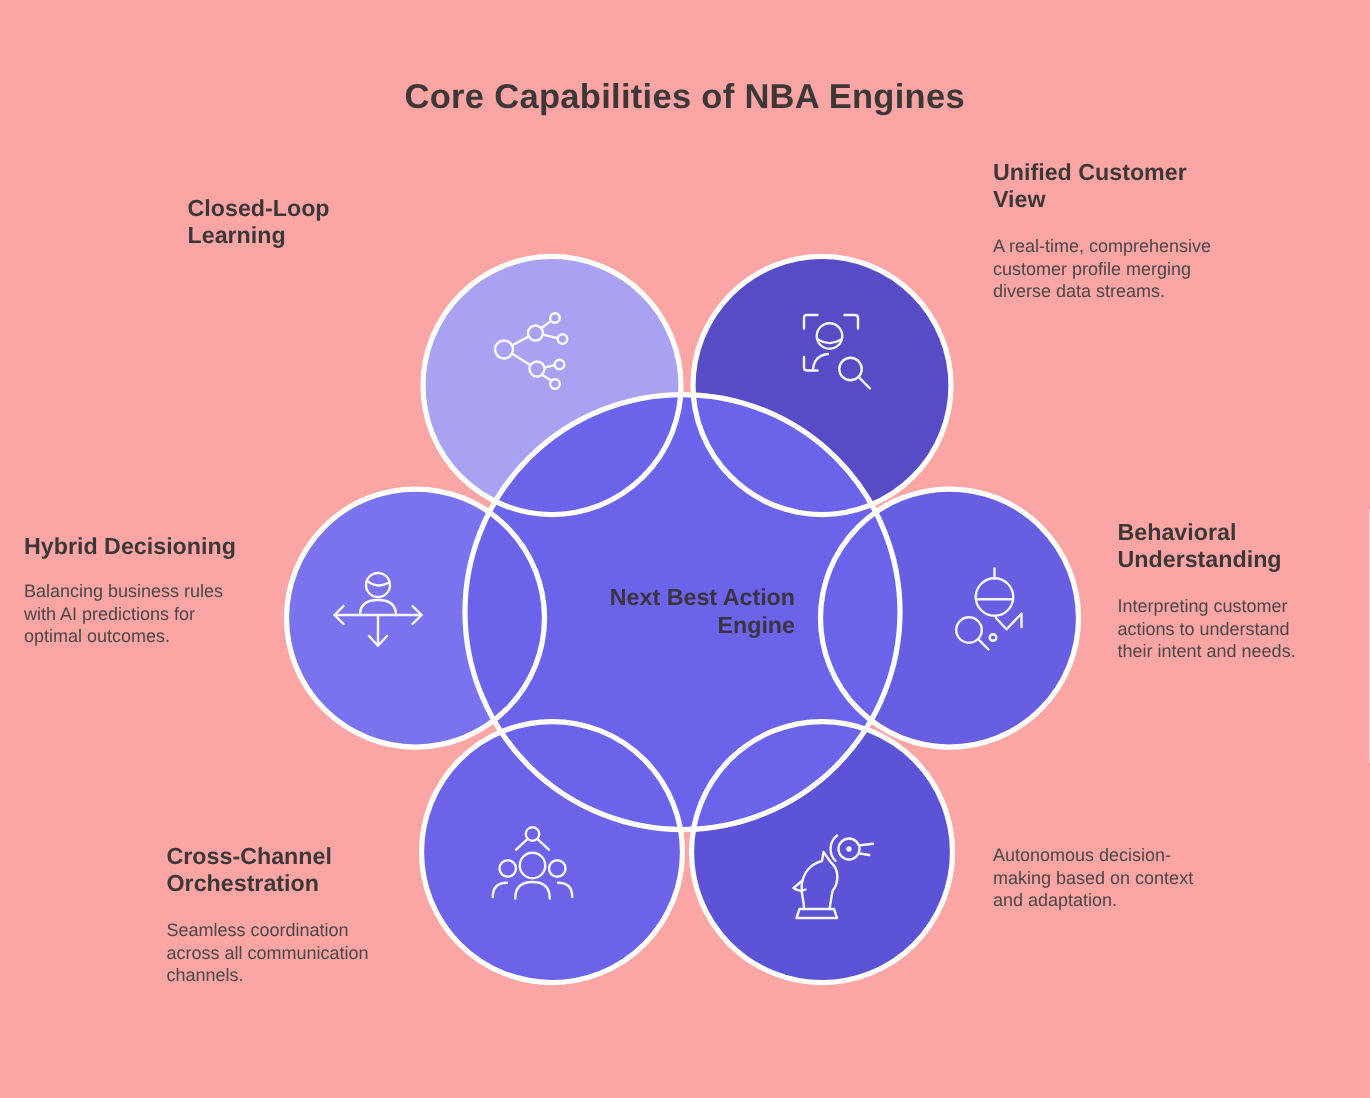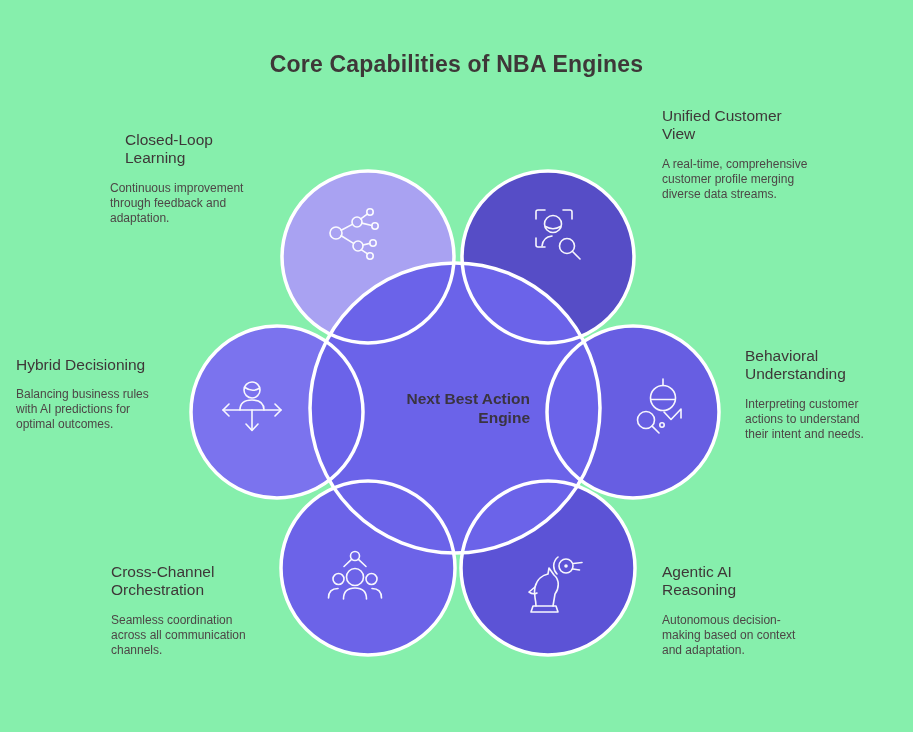--- a/index.html
+++ b/index.html
@@ -1,28 +1,28 @@
 <!DOCTYPE html>
 <html><head>
 <meta charset="utf-8">
 <style>
   html,body { margin:0; padding:0; background:#ffffff; }
   .stage {
-    position:relative; width:913px; height:732px; background:#86efac;
+    position:relative; width:913px; height:732px; background:#fca5a5;
     font-family:"Liberation Sans", sans-serif; overflow:hidden;
   }
   .page-title {
     position:absolute; top:51px; left:0; width:913px;
     text-align:center; font-size:23px; font-weight:bold; color:#3E3738;
     letter-spacing:0.2px; margin:0;
   }
   .diagram-svg { position:absolute; left:0; top:0; }
   .cap-label { position:absolute; }
   .cap-label h3 {
-    margin:0 0 13px 0; font-size:15.5px; font-weight:normal;
+    margin:0 0 13px 0; font-size:15.5px; font-weight:bold;
     color:#3E3738; line-height:1.18;
   }
   .cap-label p {
     margin:0; font-size:12px; color:#4D4646; line-height:1.25;
   }
   .align-right { text-align:left; }
   .align-left  { text-align:left; }
   .cap-closed-loop { right:663px; top:131px; width:140px; }
   .cap-closed-loop h3 { max-width:125px; margin-left:auto; }
   .cap-unified     { left:662px; top:107px; width:150px; }
@@ -129,21 +129,20 @@
       <circle cx="21" cy="-19" r="1.8" fill="#ffffff" stroke="none"></circle>
       <path d="M13,-28 A11.5,11.5 0 0 0 12,-11"></path>
       <path d="M28.5,-21.5 L37,-22.5 M28,-16 L34.5,-15"></path>
     </g>
   </svg>
 
   <div class="center-label">Next Best Action Engine</div>
 
   <div class="cap-label align-right cap-closed-loop">
     <h3>Closed-Loop Learning</h3>
-    <p>Continuous improvement through feedback and adaptation.</p>
   </div>
 
   <div class="cap-label align-left cap-unified">
     <h3>Unified Customer View</h3>
     <p>A real-time, comprehensive customer profile merging diverse data streams.</p>
   </div>
 
   <div class="cap-label align-right cap-hybrid">
     <h3>Hybrid Decisioning</h3>
     <p>Balancing business rules with AI predictions for optimal outcomes.</p>
@@ -153,17 +152,16 @@
     <h3>Behavioral Understanding</h3>
     <p>Interpreting customer actions to understand their intent and needs.</p>
   </div>
 
   <div class="cap-label align-right cap-cross">
     <h3>Cross-Channel Orchestration</h3>
     <p>Seamless coordination across all communication channels.</p>
   </div>
 
   <div class="cap-label align-left cap-agentic">
-    <h3>Agentic AI Reasoning</h3>
     <p>Autonomous decision-making based on context and adaptation.</p>
   </div>
 
 </div>
 
 </body></html>

